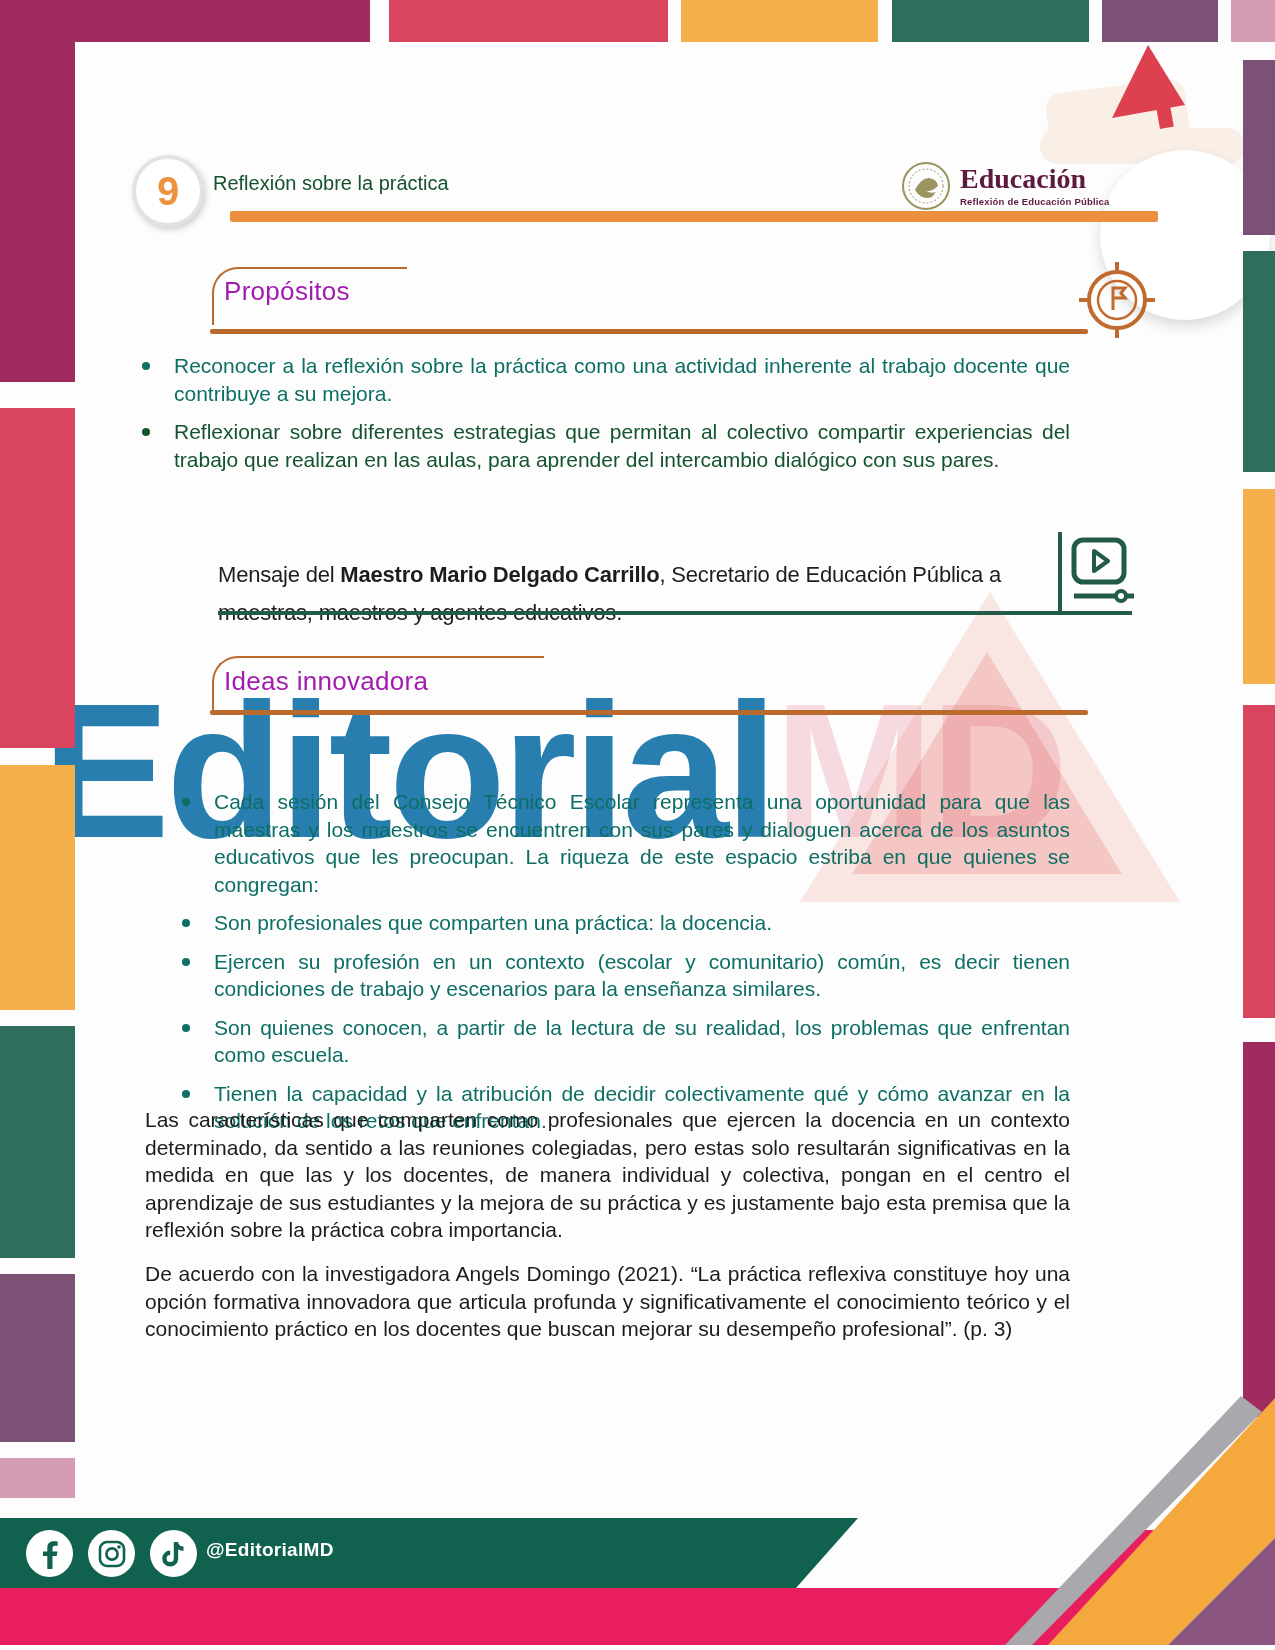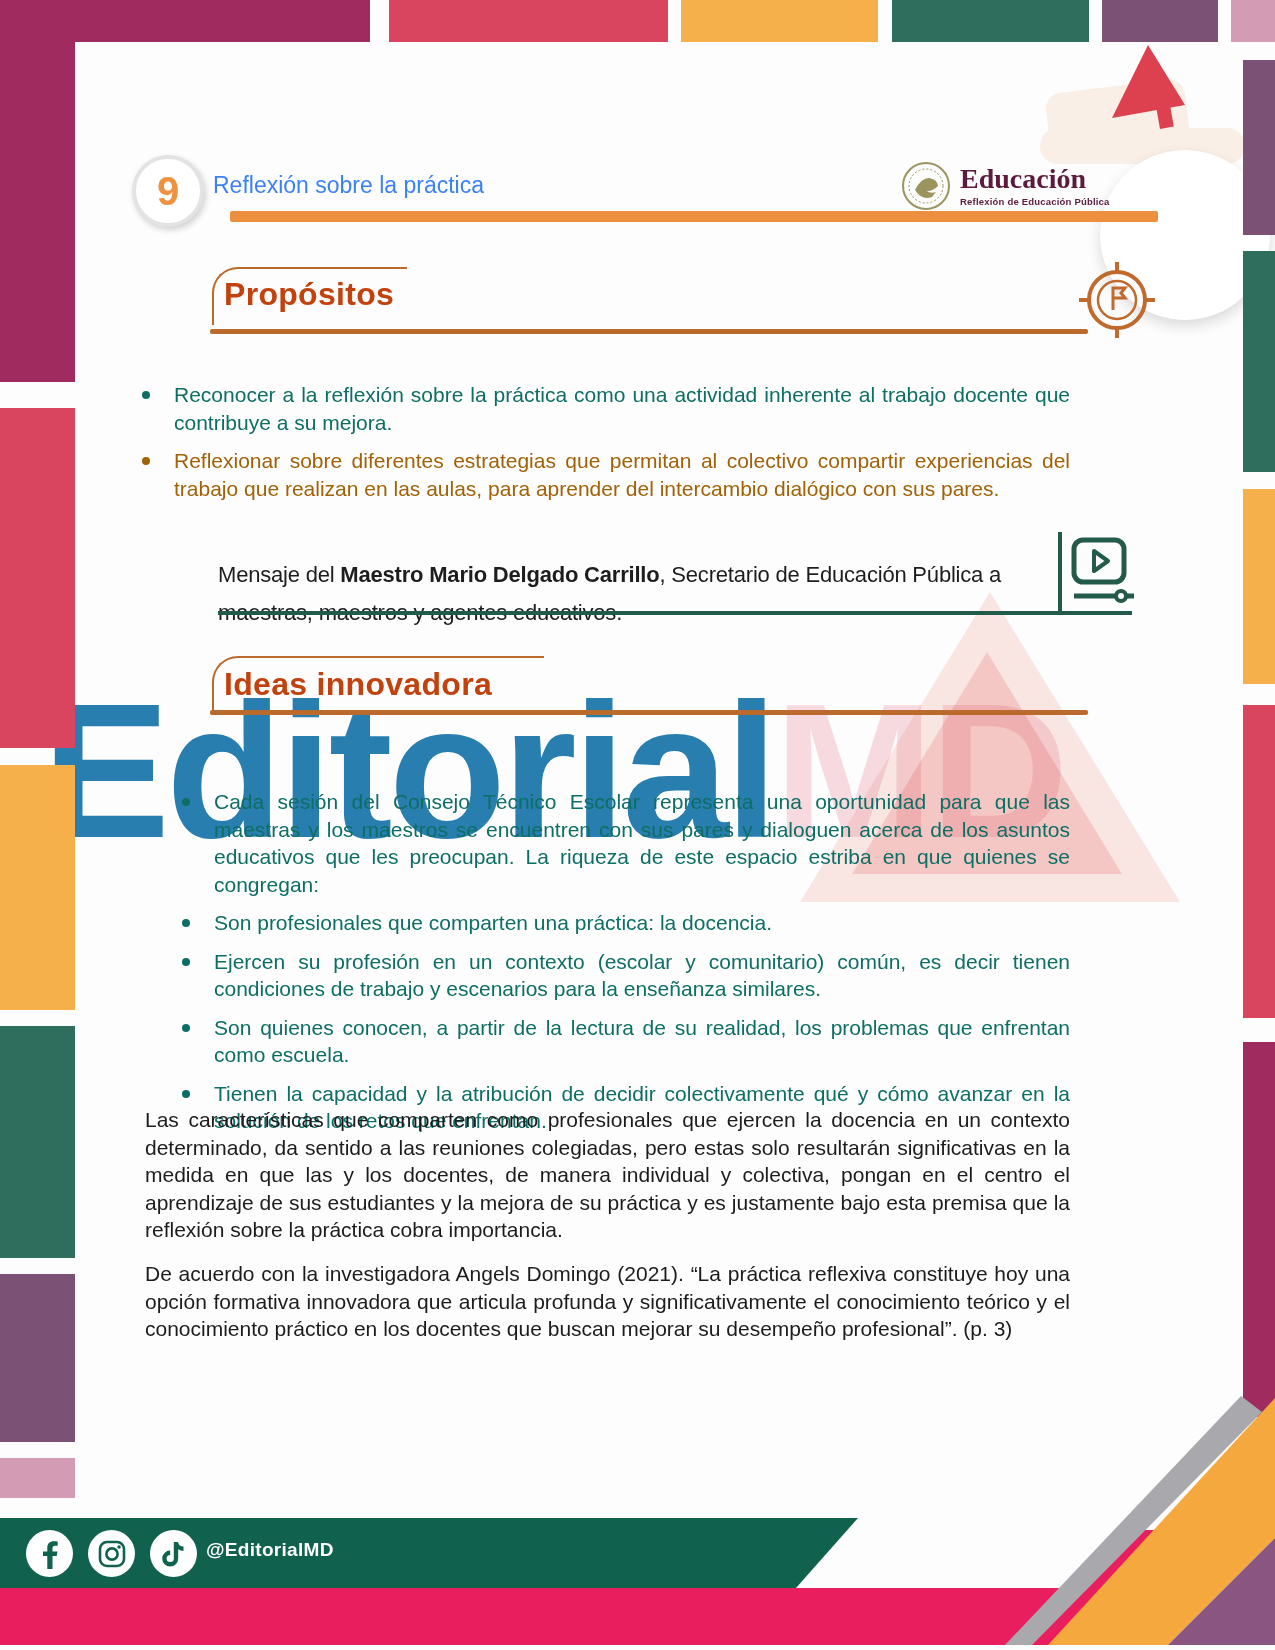--- a/index.html
+++ b/index.html
@@ -29,41 +29,41 @@
           transform:rotate(-7deg);z-index:2;}
   .white-circle{left:1100px;top:150px;width:170px;height:170px;border-radius:50%;background:#ffffff;
                 box-shadow:0 6px 14px rgba(0,0,0,.14);z-index:2;}
   .red-arrow{left:1100px;top:40px;z-index:3;}
 
   
   .badge{left:132px;top:155px;width:64px;height:64px;border-radius:50%;background:#ffffff;
          border:4px solid #e3e3e3;box-shadow:2px 3px 6px rgba(0,0,0,.18);z-index:5;
          display:flex;align-items:center;justify-content:center;}
   .badge span{font-size:40px;font-weight:bold;color:#ef9240;}
-  .header-title{left:213px;top:172px;font-size:23px;color:#3b82f6;z-index:5;}
+  .header-title{left:213px;top:172px;font-size:20px;color:#14532d;z-index:5;}
   .orange-bar{left:230px;top:211px;width:928px;height:11px;background:#ec9040;border-radius:2px;z-index:4;}
   .logo{left:900px;top:160px;z-index:5;display:flex;align-items:center;}
   .logo-txt{margin-left:8px;}
   .logo-name{font-family:"Liberation Serif",serif;font-weight:bold;font-size:28px;color:#5c1b3e;line-height:1;}
   .logo-sub{font-size:9.5px;font-weight:bold;color:#5c1b3e;margin-top:3px;letter-spacing:.2px;}
 
   
   .sec-outline{border-left:2px solid #b96a2c;border-top:2px solid #b96a2c;
                border-top-left-radius:26px;z-index:5;}
-  .sec-title{font-size:32px;font-weight:bold;color:#c2410c;z-index:6;letter-spacing:.3px;}
+  .sec-title{font-size:26px;font-weight:normal;color:#a21caf;z-index:6;letter-spacing:.3px;}
   .sec-rule{height:5px;background:#b96a2c;border-radius:2px;z-index:5;}
 
   
   .bullets{position:absolute;z-index:5;margin:0;padding:0;list-style:none;}
   .bullets li{position:relative;padding-left:34px;font-size:21px;line-height:27.5px;
               text-align:justify;margin-bottom:11px;}
   .bullets li::before{content:"";position:absolute;left:2px;top:10px;width:8px;height:8px;
                       border-radius:50%;background:currentColor;}
   .teal-text{color:#0d6e64;}
-  .crimson-text{color:#a16207;}
+  .crimson-text{color:#14532d;}
   .para{position:absolute;left:145px;width:925px;margin:0;font-size:21px;line-height:27.5px;
         text-align:justify;color:#1c1c1c;z-index:5;}
 
   
   .mensaje{left:218px;top:534px;width:795px;font-size:22px;line-height:38px;color:#1d1d1d;
            z-index:5;letter-spacing:-0.2px;}
   .mensaje b{font-weight:bold;}
   .msg-rule{left:218px;top:611px;width:914px;height:4px;background:#235b4b;z-index:5;}
   .msg-vline{left:1058px;top:532px;width:4px;height:80px;background:#235b4b;z-index:5;}
   .video-icon{left:1070px;top:536px;z-index:5;}
@@ -136,21 +136,21 @@
   <svg class="abs" style="left:1075px;top:258px;z-index:5;" width="84" height="84" viewBox="0 0 84 84">
     <circle cx="42" cy="42" r="28" fill="none" stroke="#c06a2e" stroke-width="4"></circle>
     <circle cx="42" cy="42" r="19" fill="none" stroke="#c06a2e" stroke-width="2.5"></circle>
     <line x1="42" y1="4" x2="42" y2="16" stroke="#c06a2e" stroke-width="4"></line>
     <line x1="42" y1="68" x2="42" y2="80" stroke="#c06a2e" stroke-width="4"></line>
     <line x1="4" y1="42" x2="16" y2="42" stroke="#c06a2e" stroke-width="4"></line>
     <line x1="68" y1="42" x2="80" y2="42" stroke="#c06a2e" stroke-width="4"></line>
     <path d="M38 52 V30 h12 l-4 5 4 5 h-12" fill="none" stroke="#c06a2e" stroke-width="3"></path>
   </svg>
 
-  <ul class="bullets" style="left:140px;top:352px;width:930px;margin-top:29px;">
+  <ul class="bullets" style="left:140px;top:352px;width:930px;">
     <li class="teal-text">Reconocer a la reflexión sobre la práctica como una actividad inherente al trabajo docente que contribuye a su mejora.</li>
     <li class="crimson-text">Reflexionar sobre diferentes estrategias que permitan al colectivo compartir experiencias del trabajo que realizan en las aulas, para aprender del intercambio dialógico con sus pares.</li>
   </ul>
 
   <p class="abs mensaje"><span>Mensaje del </span><b>Maestro Mario Delgado Carrillo</b><span>, Secretario de Educación Pública a maestras, maestros y agentes educativos.</span></p>
   <div class="abs msg-vline"></div>
   <div class="abs msg-rule"></div>
   <svg class="abs video-icon" width="68" height="72" viewBox="0 0 68 72">
     <rect x="4" y="4" width="50" height="42" rx="9" fill="none" stroke="#235b4b" stroke-width="5"></rect>
     <path d="M24 15 L38 25 L24 35 Z" fill="none" stroke="#235b4b" stroke-width="4" stroke-linejoin="round"></path>

